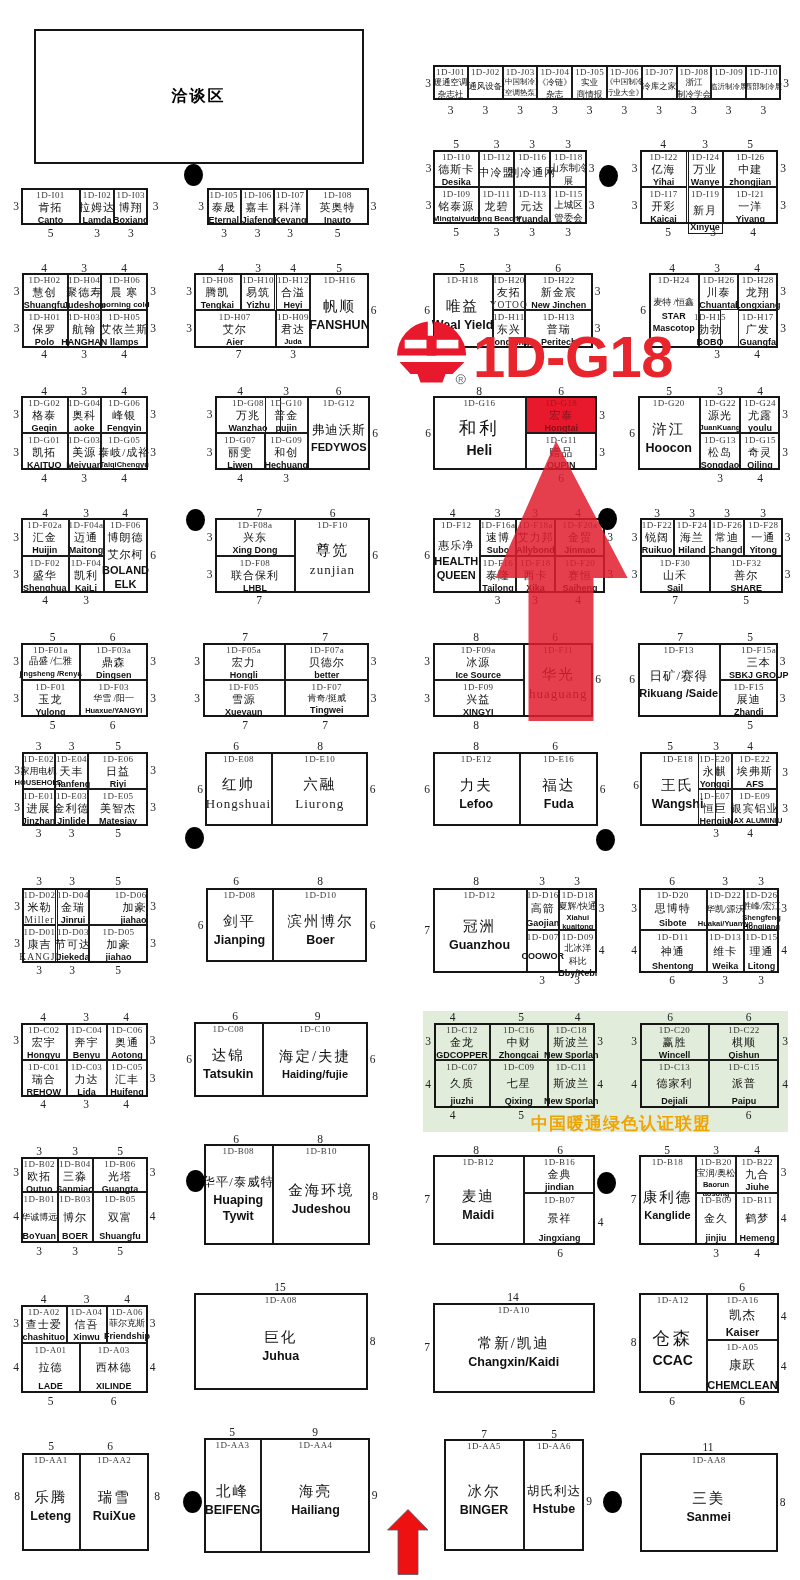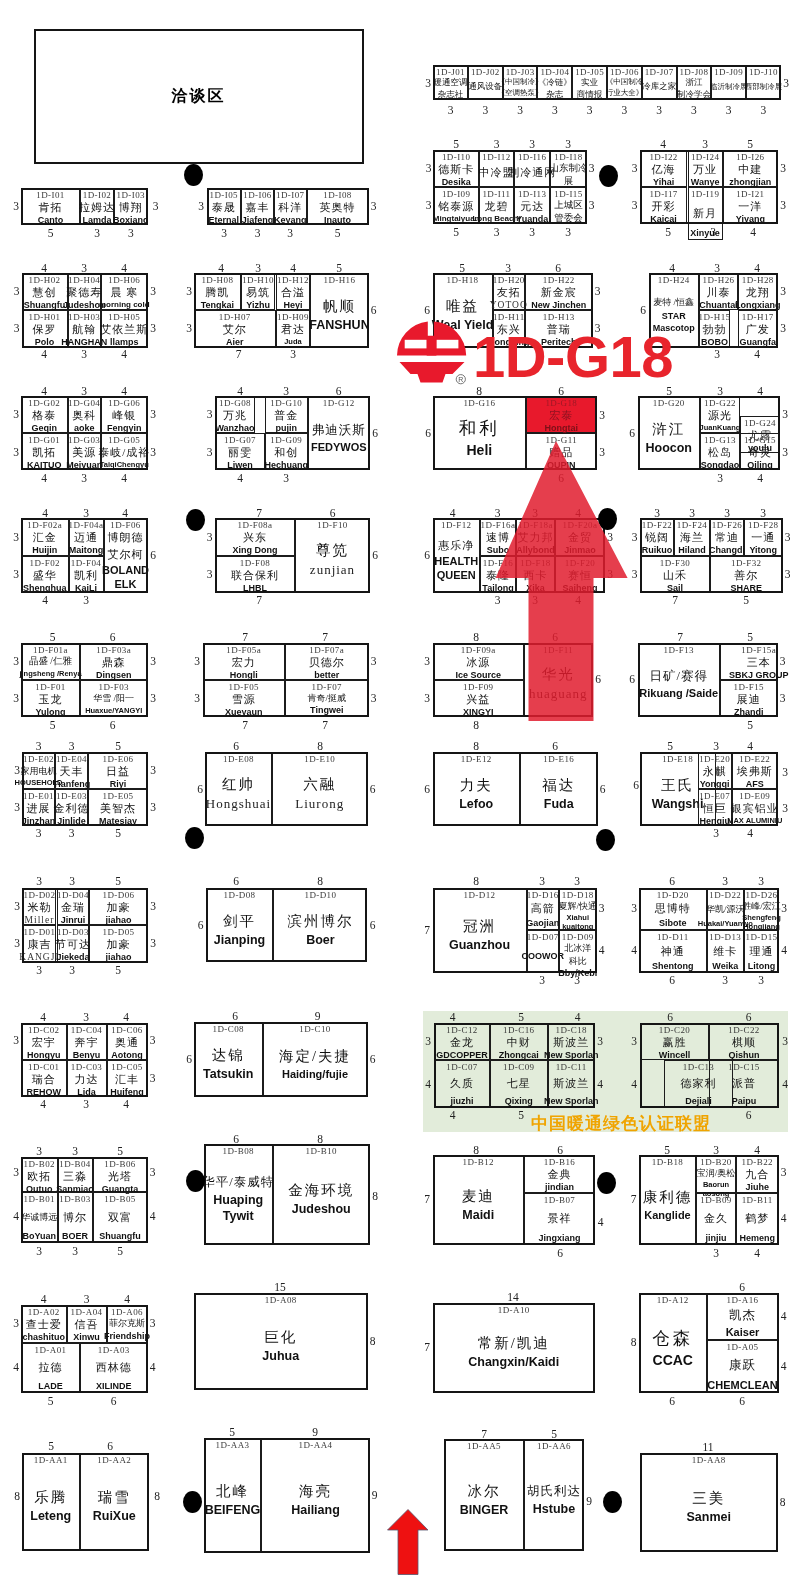--- a/index.html
+++ b/index.html
@@ -205,21 +205,21 @@
 <div class="cell" style="left:722.7px;top:149.7px;width:55.3px;height:37.5px;">
     <div class="i">1D-I26</div>
     <div class="c">中建</div>
     <div class="e">zhongjian</div>
   </div>
 <div class="cell" style="left:639.7px;top:187.2px;width:47.8px;height:36.6px;">
     <div class="i">1D-I17</div>
     <div class="c">开彩</div>
     <div class="e">Kaicai</div>
   </div>
-<div class="cell" style="left:687.5px;top:187.2px;width:35.2px;height:53px;">
+<div class="cell" style="left:687.5px;top:187.2px;width:35.2px;height:47px;">
     <div class="i">1D-I19</div>
     <div class="c">新月</div>
     <div class="e">Xinyue</div>
   </div>
 <div class="cell" style="left:722.7px;top:187.2px;width:55.3px;height:36.6px;">
     <div class="i">1D-I21</div>
     <div class="c">一洋</div>
     <div class="e">Yiyang</div>
   </div>
 <div class="grp" style="left:639.7px;top:149.7px;width:138.3px;height:74.1px"></div>
@@ -364,21 +364,21 @@
 <div class="cell" style="left:699px;top:273px;width:39px;height:37px;">
     <div class="i">1D-H26</div>
     <div class="c">川泰</div>
     <div class="e">Chuantai</div>
   </div>
 <div class="cell" style="left:738px;top:273px;width:39.5px;height:37px;">
     <div class="i">1D-H28</div>
     <div class="c">龙翔</div>
     <div class="e">Longxiang</div>
   </div>
-<div class="cell" style="left:699px;top:310px;width:31px;height:37.5px;">
+<div class="cell" style="left:699px;top:310px;width:22px;height:37.5px;">
     <div class="i">1D-H15</div>
     <div class="c">勃勃</div>
     <div class="e">BOBO</div>
   </div>
 <div class="cell" style="left:738px;top:310px;width:39.5px;height:37.5px;">
     <div class="i">1D-H17</div>
     <div class="c">广发</div>
     <div class="e">Guangfa</div>
   </div>
 <div class="grp" style="left:648.5px;top:273px;width:129px;height:74.5px"></div>
@@ -425,21 +425,21 @@
 <div class="num" style="left:44px;top:390.5px">4</div>
 <div class="num" style="left:84px;top:390.5px">3</div>
 <div class="num" style="left:124px;top:390.5px">4</div>
 <div class="num" style="left:44px;top:477.5px">4</div>
 <div class="num" style="left:84px;top:477.5px">3</div>
 <div class="num" style="left:124px;top:477.5px">4</div>
 <div class="num" style="left:16px;top:414px">3</div>
 <div class="num" style="left:16px;top:452px">3</div>
 <div class="num" style="left:153px;top:414px">3</div>
 <div class="num" style="left:153px;top:452px">3</div>
-<div class="cell" style="left:215px;top:396px;width:40px;height:37px;">
+<div class="cell" style="left:215px;top:396px;width:66px;height:37px;">
     <div class="i">1D-G08</div>
     <div class="c">万兆</div>
     <div class="e">Wanzhao</div>
   </div>
 <div class="cell" style="left:265px;top:396px;width:42.5px;height:37px;">
     <div class="i">1D-G10</div>
     <div class="c">普金</div>
     <div class="e">pujin</div>
   </div>
 <div class="cell" style="left:215px;top:433px;width:50px;height:37px;">
@@ -500,21 +500,21 @@
       <div class="cb">浒江</div>
       <div class="eb">Hoocon</div>
     </div>
     <div style="height:2px"></div>
   </div>
 <div class="cell" style="left:700px;top:396px;width:40px;height:37px;">
     <div class="i">1D-G22</div>
     <div class="c">源光</div>
     <div class="es">JuanKuang</div>
   </div>
-<div class="cell" style="left:740px;top:416px;width:40px;height:37px;">
+<div class="cell" style="left:740px;top:396px;width:40px;height:37px;">
     <div class="i">1D-G24</div>
     <div class="c">尤露</div>
     <div class="e">youlu</div>
   </div>
 <div class="cell" style="left:700px;top:433px;width:40px;height:37px;">
     <div class="i">1D-G13</div>
     <div class="c">松岛</div>
     <div class="e">Songdao</div>
   </div>
 <div class="cell" style="left:740px;top:433px;width:40px;height:37px;">
@@ -917,21 +917,21 @@
 <div class="cell" style="left:22.4px;top:887.5px;width:34.1px;height:37.1px;">
     <div class="i">1D-D02</div>
     <div class="c">米勒</div>
     <div class="er">Miller</div>
   </div>
 <div class="cell" style="left:56.5px;top:887.5px;width:32.9px;height:37.1px;">
     <div class="i">1D-D04</div>
     <div class="c">金瑞</div>
     <div class="e">Jinrui</div>
   </div>
-<div class="cell" style="left:89.4px;top:887.5px;width:58.2px;height:37.1px;">
+<div class="cell" style="left:89.4px;top:887.5px;width:58.2px;height:37.1px;align-items:flex-end;">
     <div class="i">1D-D06</div>
     <div class="c">加豪</div>
     <div class="e">jiahao</div>
   </div>
 <div class="cell" style="left:22.4px;top:924.6px;width:34.1px;height:37.9px;">
     <div class="i">1D-D01</div>
     <div class="c">康吉</div>
     <div class="er">KANGJI</div>
   </div>
 <div class="cell" style="left:56.5px;top:924.6px;width:32.9px;height:37.9px;">
@@ -1162,21 +1162,21 @@
 <div class="cell" style="left:640px;top:1022.5px;width:69px;height:37.5px;">
     <div class="i">1D-C20</div>
     <div class="c">赢胜</div>
     <div class="e">Wincell</div>
   </div>
 <div class="cell" style="left:709px;top:1022.5px;width:70px;height:37.5px;">
     <div class="i">1D-C22</div>
     <div class="c">棋顺</div>
     <div class="e">Qishun</div>
   </div>
-<div class="cell" style="left:640px;top:1060px;width:69px;height:47.5px;margin-left:24px;">
+<div class="cell" style="left:640px;top:1060px;width:69px;height:47.5px;">
     <div class="i">1D-C13</div>
     <div class="c">德家利</div>
     <div class="e">Dejiali</div>
   </div>
 <div class="cell" style="left:709px;top:1060px;width:70px;height:47.5px;">
     <div class="i">1D-C15</div>
     <div class="c">派普</div>
     <div class="e">Paipu</div>
   </div>
 <div class="grp" style="left:640px;top:1022.5px;width:139px;height:85px"></div>

